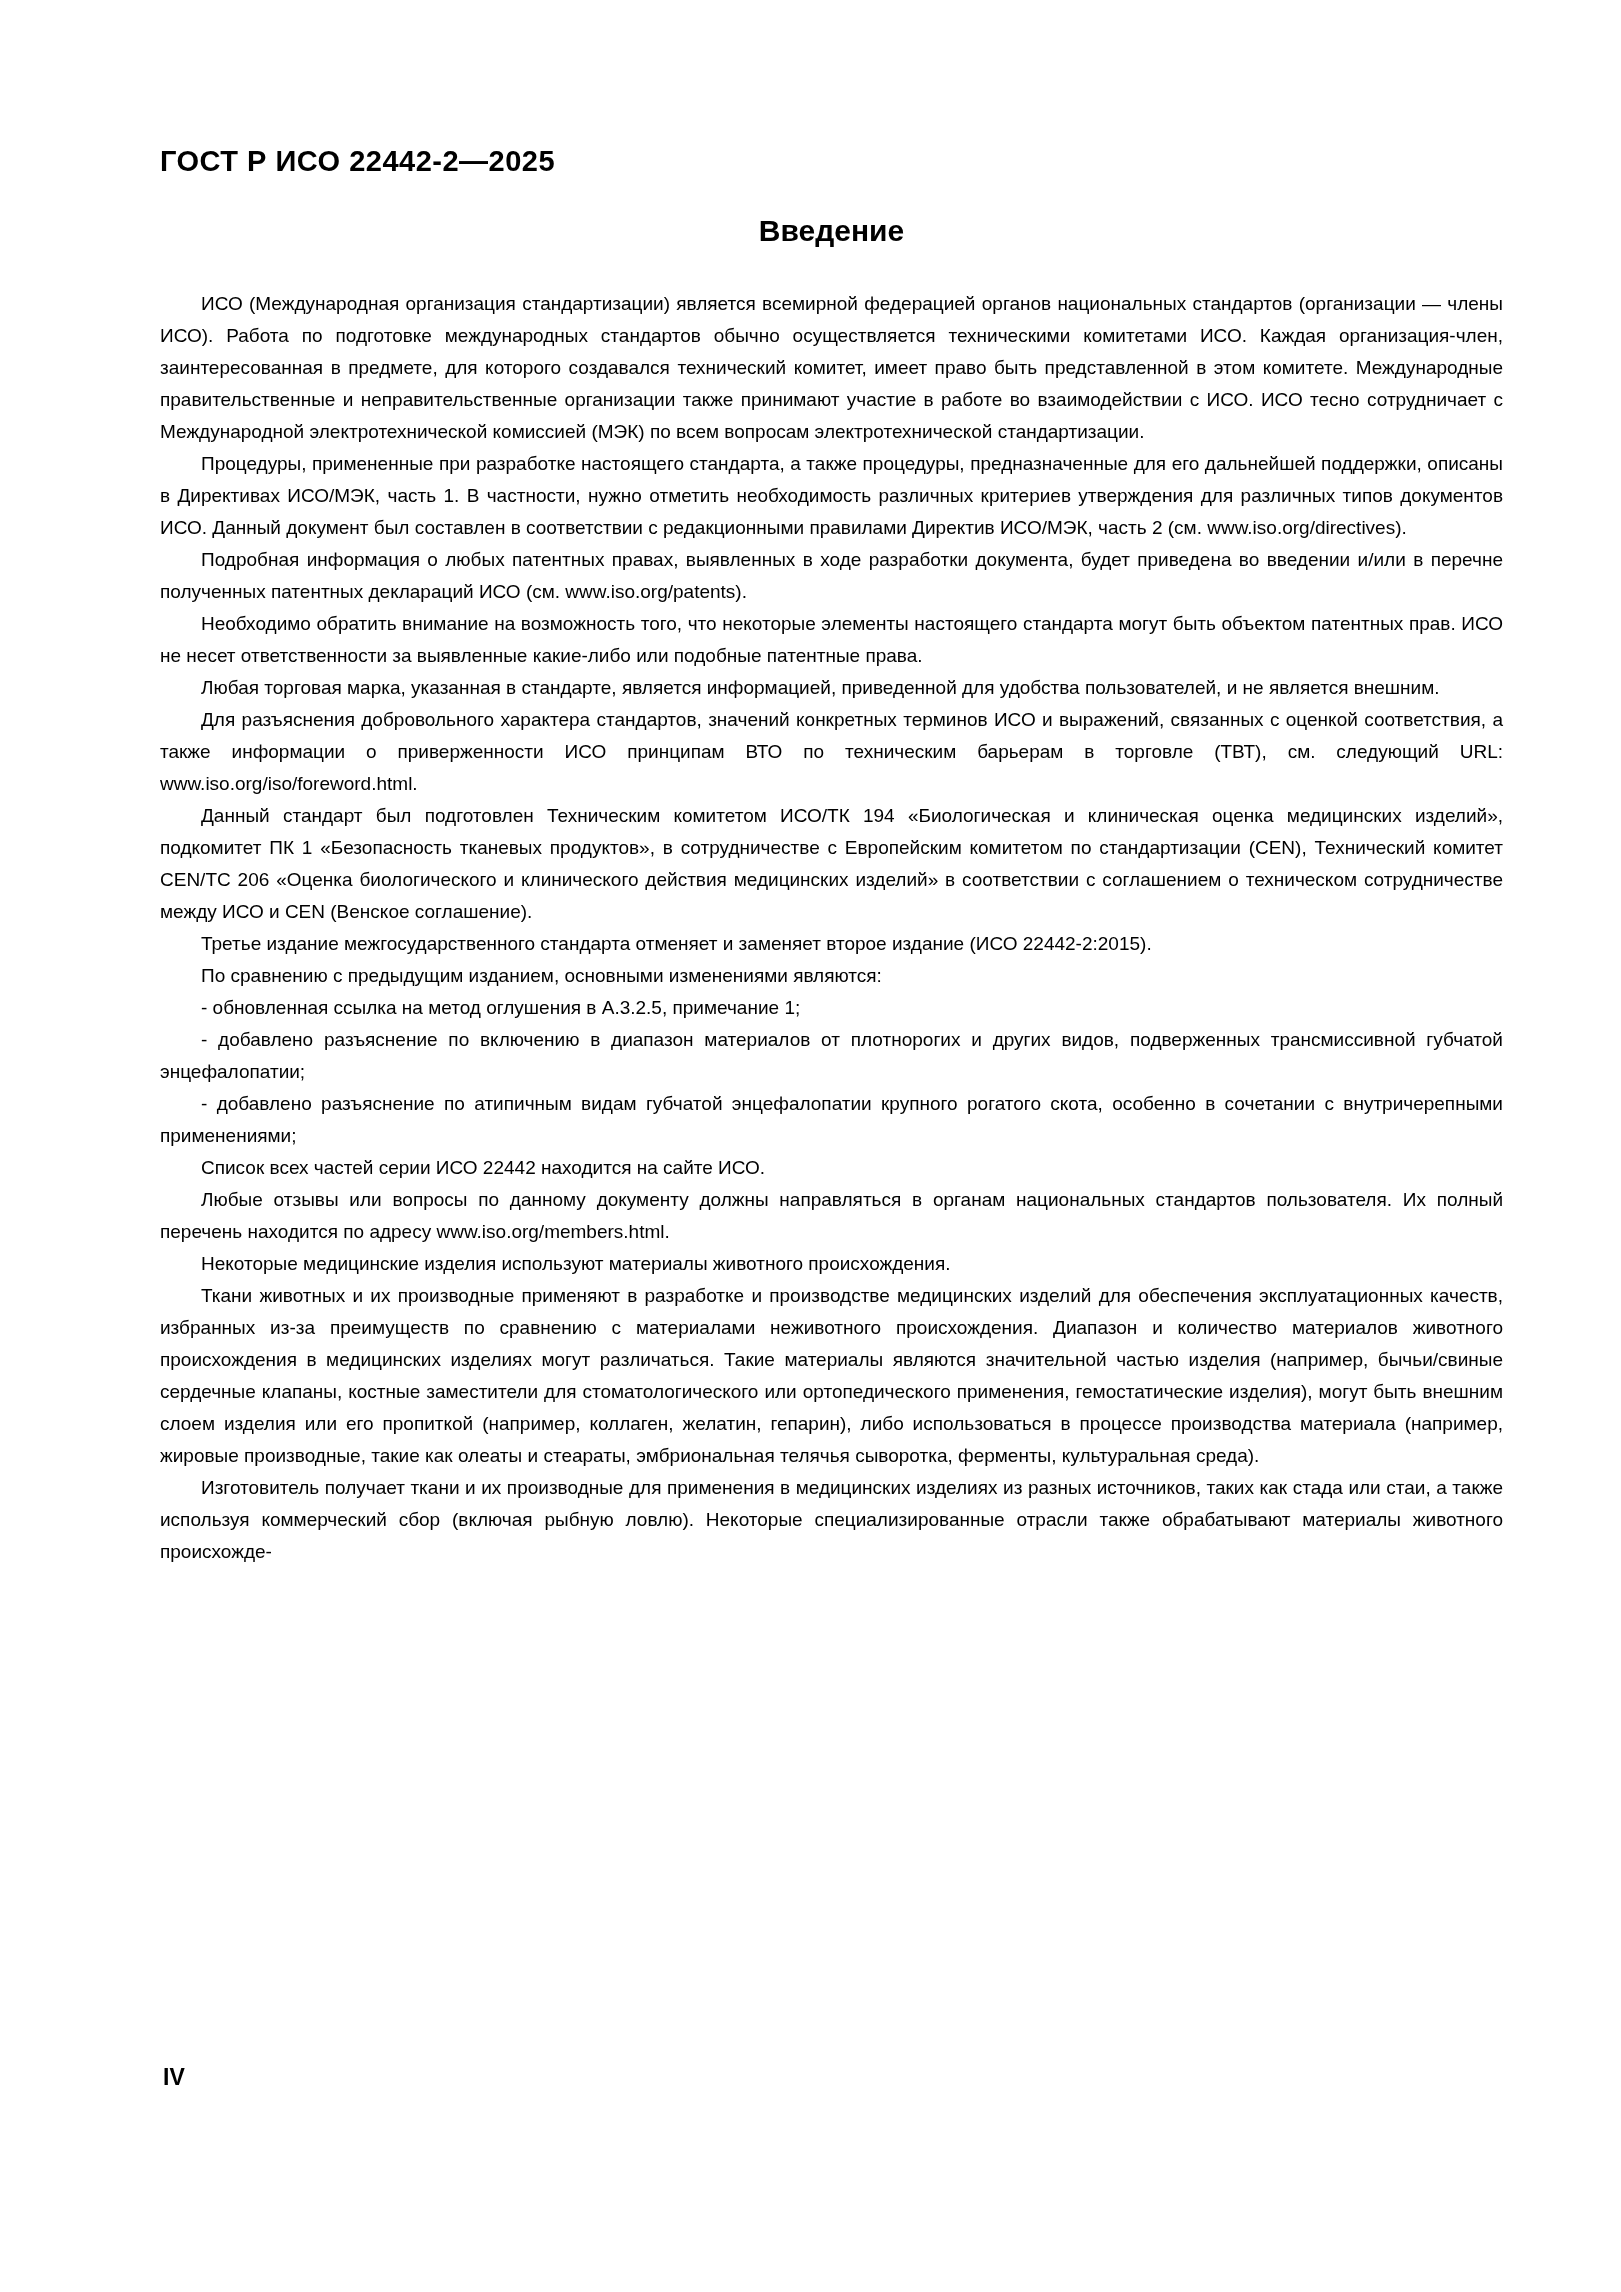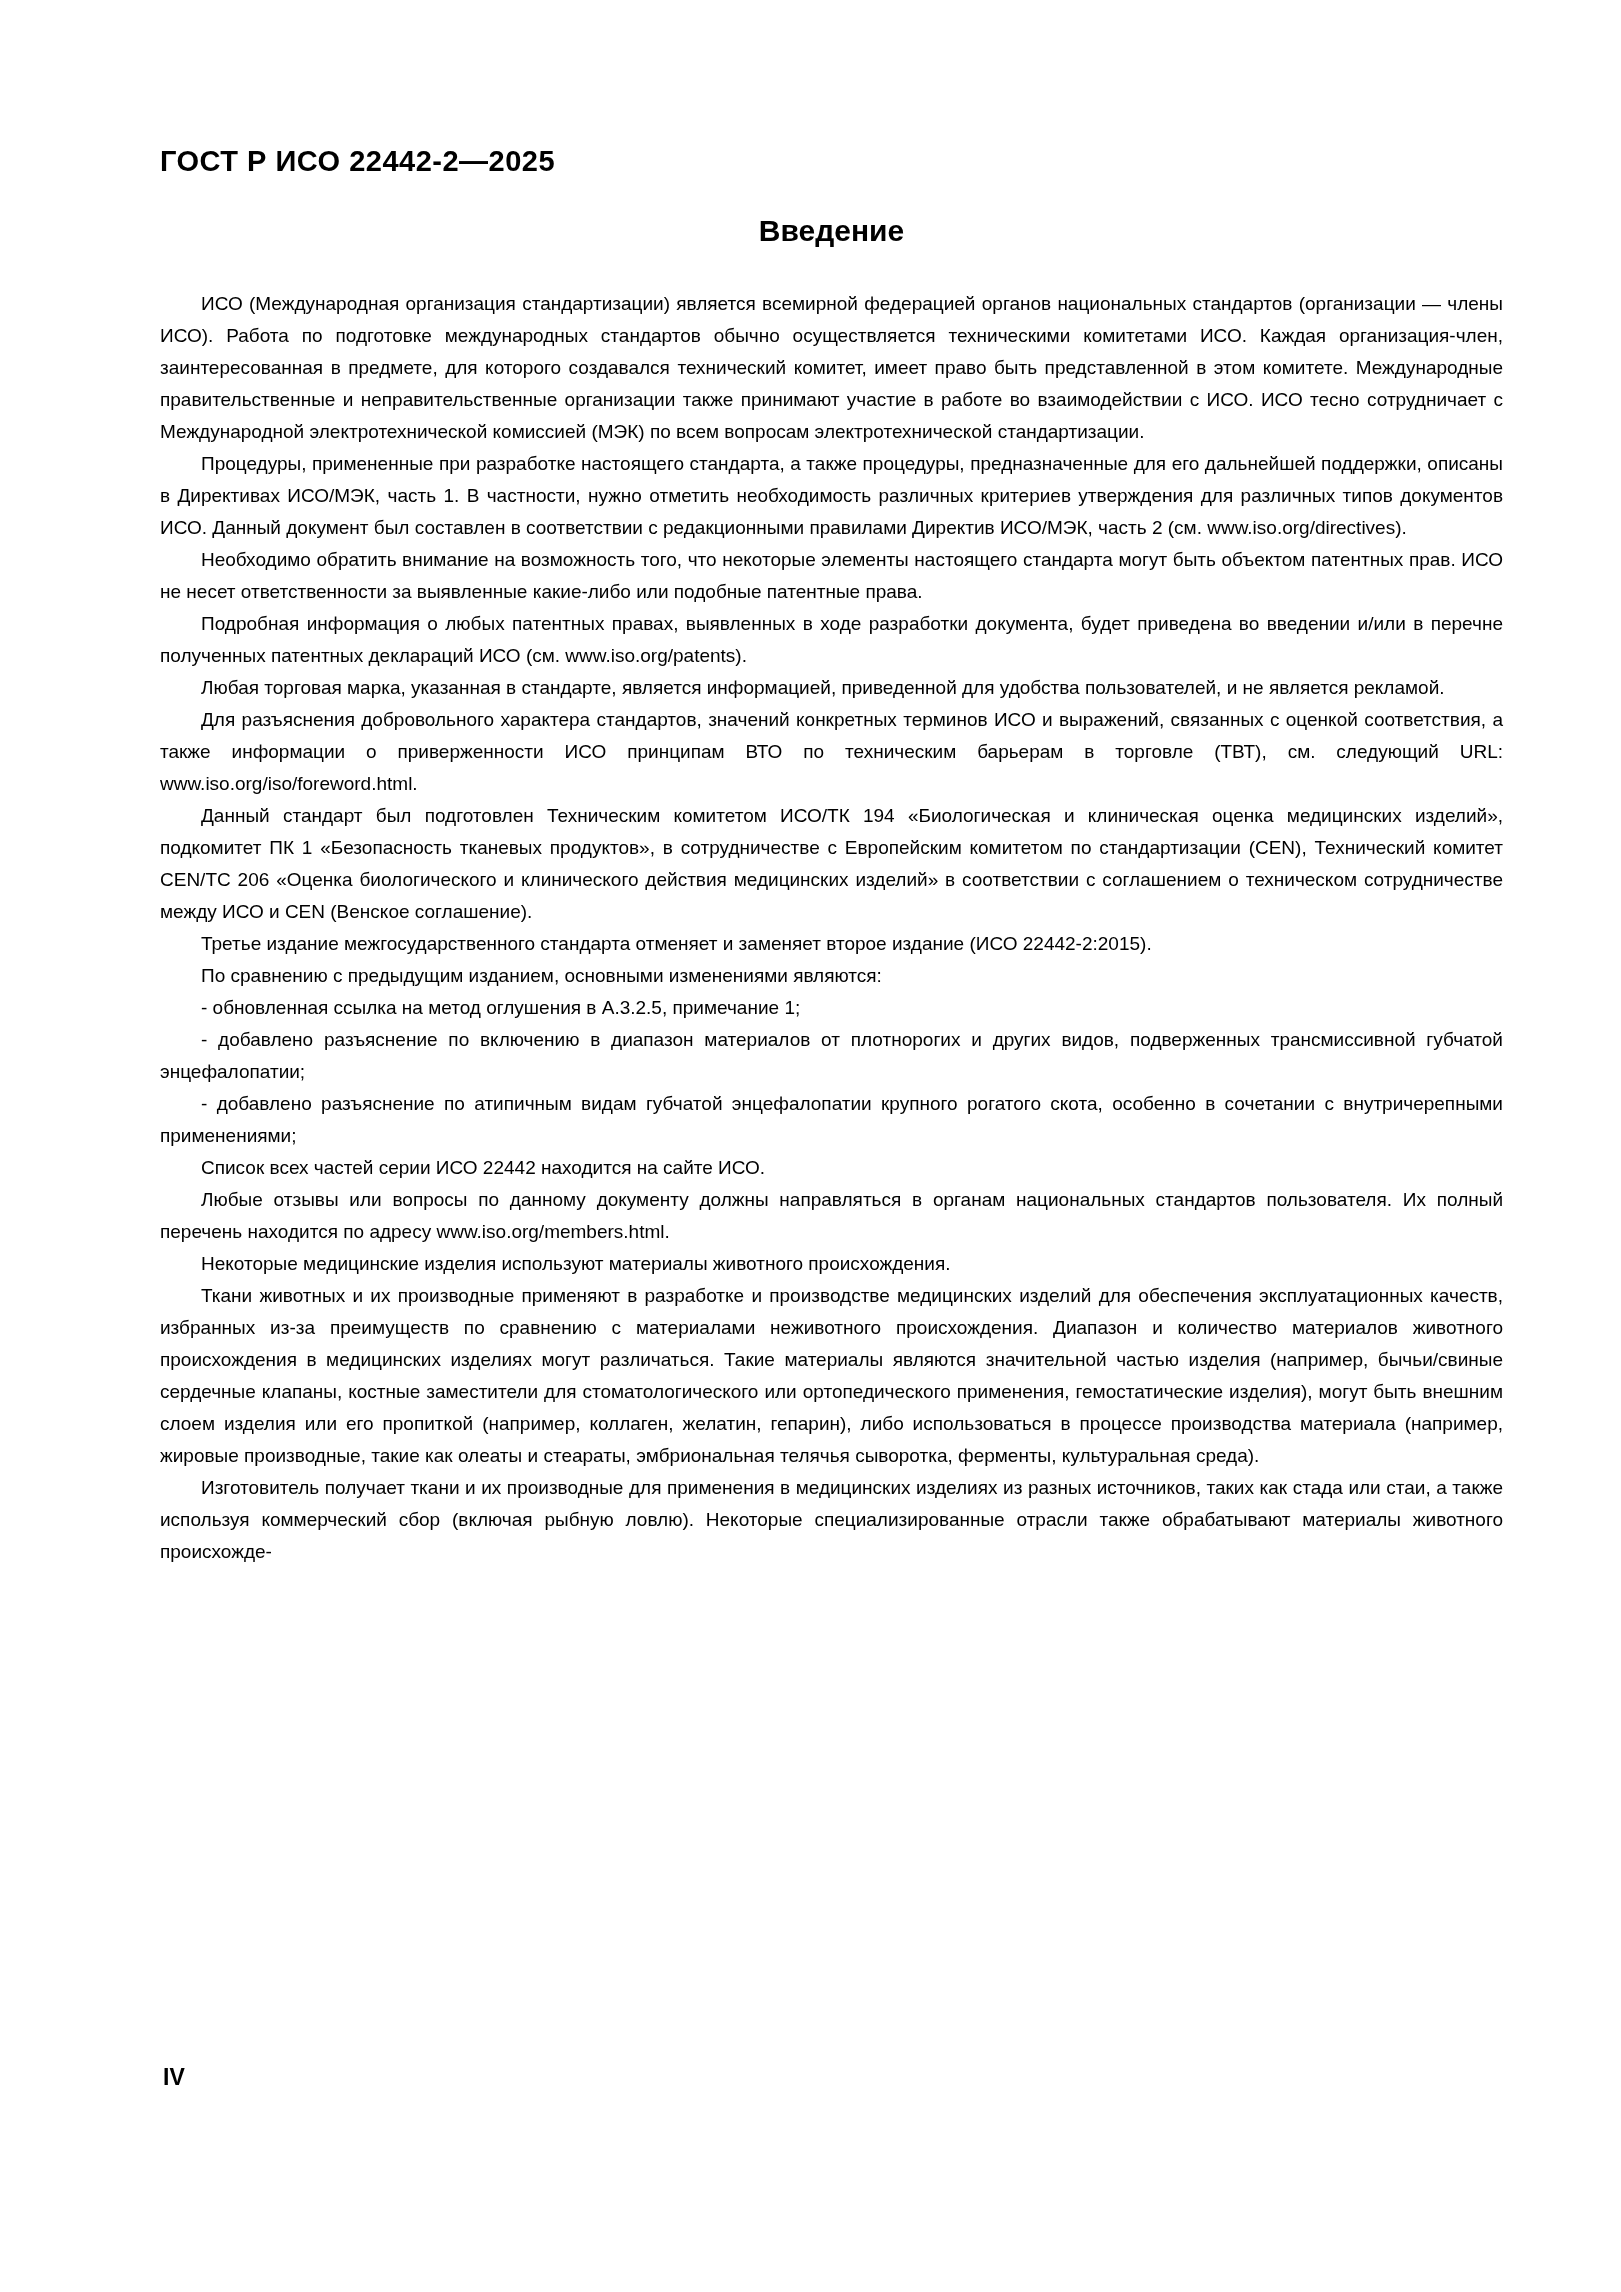--- a/index.html
+++ b/index.html
@@ -62,23 +62,23 @@
 <body>
 
 <div class="page">
   <div class="doc-header">ГОСТ Р ИСО 22442-2—2025</div>
 
   <h1 class="doc-title">Введение</h1>
 
   <div class="body-text">
       <p class="para">ИСО (Международная организация стандартизации) является всемирной федерацией органов национальных стандартов (организации — члены ИСО). Работа по подготовке международных стандартов обычно осуществляется техническими комитетами ИСО. Каждая организация-член, заинтересованная в предмете, для которого создавался технический комитет, имеет право быть представленной в этом комитете. Международные правительственные и неправительственные организации также принимают участие в работе во взаимодействии с ИСО. ИСО тесно сотрудничает с Международной электротехнической комиссией (МЭК) по всем вопросам электротехнической стандартизации.</p>
       <p class="para">Процедуры, примененные при разработке настоящего стандарта, а также процедуры, предназначенные для его дальнейшей поддержки, описаны в Директивах ИСО/МЭК, часть 1. В частности, нужно отметить необходимость различных критериев утверждения для различных типов документов ИСО. Данный документ был составлен в соответствии с редакционными правилами Директив ИСО/МЭК, часть 2 (см. www.iso.org/directives).</p>
+      <p class="para">Подробная информация о любых патентных правах, выявленных в ходе разработки документа, будет приведена во введении и/или в перечне полученных патентных деклараций ИСО (см. www.iso.org/patents).</p>
       <p class="para">Необходимо обратить внимание на возможность того, что некоторые элементы настоящего стандарта могут быть объектом патентных прав. ИСО не несет ответственности за выявленные какие-либо или подобные патентные права.</p>
-      <p class="para">Подробная информация о любых патентных правах, выявленных в ходе разработки документа, будет приведена во введении и/или в перечне полученных патентных деклараций ИСО (см. www.iso.org/patents).</p>
-      <p class="para">Любая торговая марка, указанная в стандарте, является информацией, приведенной для удобства пользователей, и не является рекламой.</p>
+      <p class="para">Любая торговая марка, указанная в стандарте, является информацией, приведенной для удобства пользователей, и не является внешним.</p>
       <p class="para">Для разъяснения добровольного характера стандартов, значений конкретных терминов ИСО и выражений, связанных с оценкой соответствия, а также информации о приверженности ИСО принципам ВТО по техническим барьерам в торговле (ТВТ), см. следующий URL: www.iso.org/iso/foreword.html.</p>
       <p class="para">Данный стандарт был подготовлен Техническим комитетом ИСО/ТК 194 «Биологическая и клиническая оценка медицинских изделий», подкомитет ПК 1 «Безопасность тканевых продуктов», в сотрудничестве с Европейским комитетом по стандартизации (CEN), Технический комитет CEN/TC 206 «Оценка биологического и клинического действия медицинских изделий» в соответствии с соглашением о техническом сотрудничестве между ИСО и CEN (Венское соглашение).</p>
       <p class="para">Третье издание межгосударственного стандарта отменяет и заменяет второе издание (ИСО 22442-2:2015).</p>
       <p class="para">По сравнению с предыдущим изданием, основными изменениями являются:</p>
       <p class="para">- обновленная ссылка на метод оглушения в А.3.2.5, примечание 1;</p>
       <p class="para">- добавлено разъяснение по включению в диапазон материалов от плотнорогих и других видов, подверженных трансмиссивной губчатой энцефалопатии;</p>
       <p class="para">- добавлено разъяснение по атипичным видам губчатой энцефалопатии крупного рогатого скота, особенно в сочетании с внутричерепными применениями;</p>
       <p class="para">Список всех частей серии ИСО 22442 находится на сайте ИСО.</p>
       <p class="para">Любые отзывы или вопросы по данному документу должны направляться в органам национальных стандартов пользователя. Их полный перечень находится по адресу www.iso.org/members.html.</p>
       <p class="para">Некоторые медицинские изделия используют материалы животного происхождения.</p>

